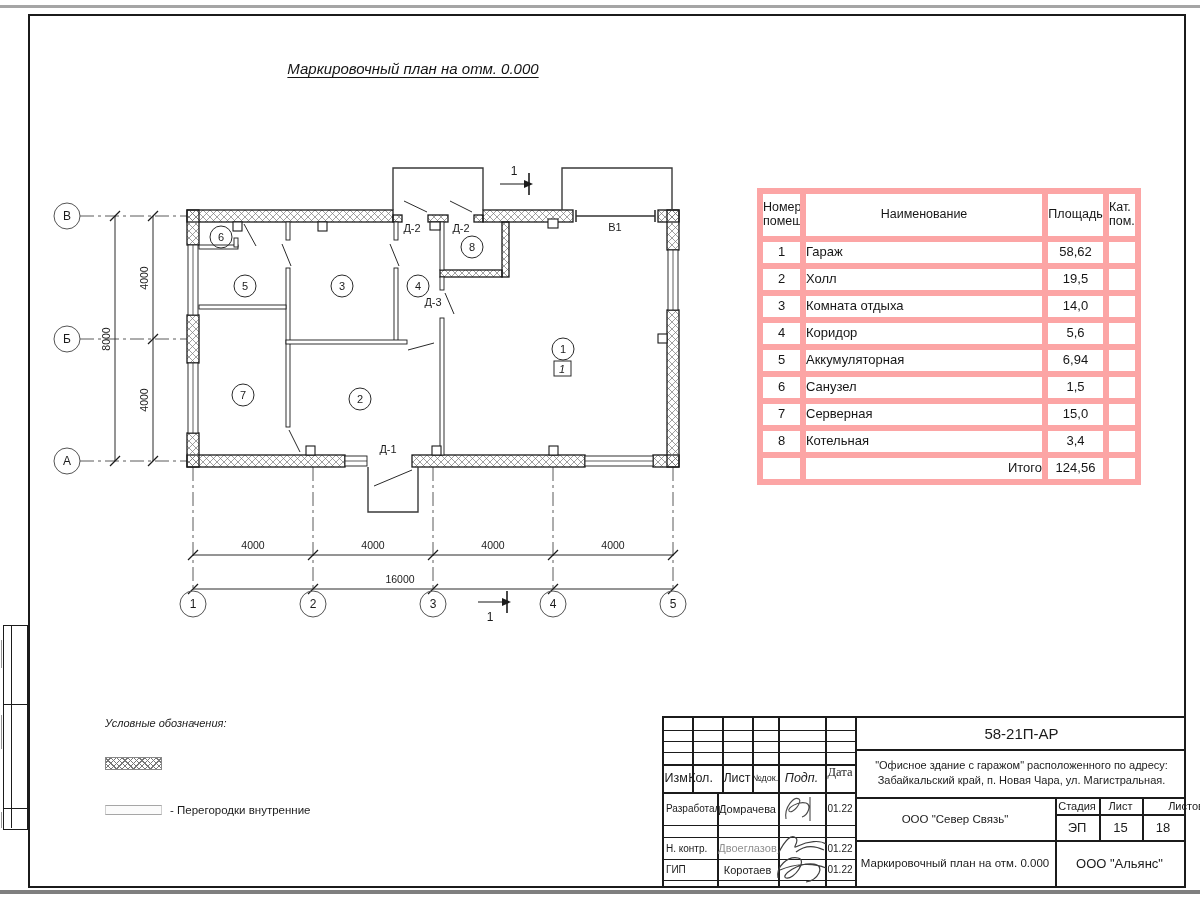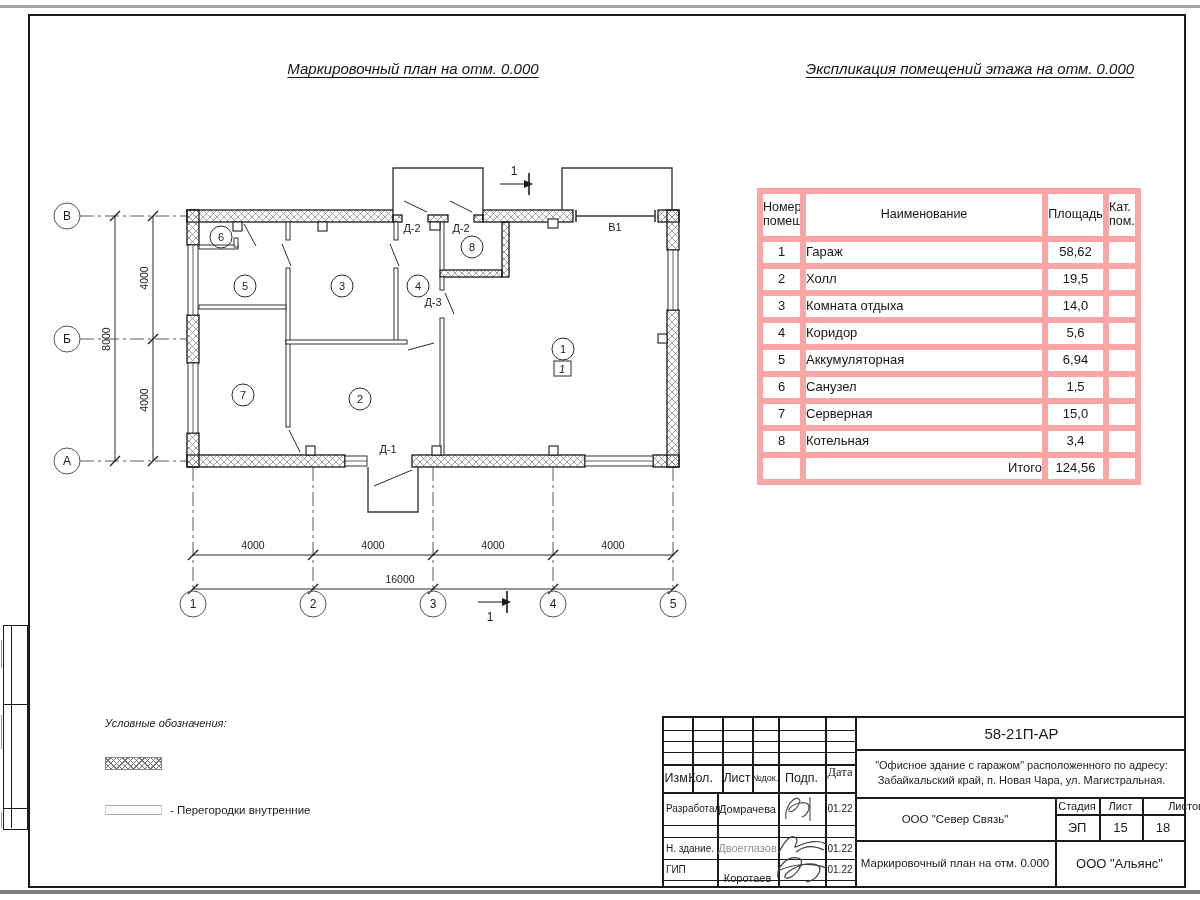--- a/index.html
+++ b/index.html
@@ -62,23 +62,20 @@
     <div class="ln" style="left:0;top:78px;width:25px;height:1.3px;"></div>
     <div class="ln" style="left:0;top:182px;width:25px;height:1.3px;"></div>
   </div>
   <div class="tick" style="left:1px;top:640px;height:28px;"></div>
   <div class="tick" style="left:1px;top:715px;height:34px;"></div>
   <div class="tick" style="left:1px;top:812px;height:16px;"></div>
 
   <div class="drawing-title" style="left:238px;top:60px;width:350px;">
     <span>Маркировочный план на отм. 0.000</span>
   </div>
-  <div class="drawing-title" style="left:770px;top:60px;width:400px;">
-    <span>Экспликация помещений этажа на отм. 0.000</span>
-  </div>
 
   <svg class="abs" style="left:0;top:0;" width="750" height="660" viewBox="0 0 750 660">
     <defs>
       <pattern id="hatch" width="7" height="7" patternUnits="userSpaceOnUse">
         <path d="M0,0 L7,7 M7,0 L0,7" stroke="#787878" stroke-width="0.7"></path>
       </pattern>
     </defs>
 
     <g stroke="#474747" stroke-width="0.9" stroke-dasharray="14 4 3 4">
       <line x1="80" y1="216" x2="187" y2="216"></line>
@@ -386,31 +383,31 @@
     <div class="ln" style="left:391px;top:96px;width:129px;height:1.5px;"></div>
     <div class="ln" style="left:191px;top:122px;width:329px;height:1.5px;"></div>
     <div class="ln" style="left:391px;top:79px;width:1.5px;height:89px;"></div>
     <div class="ln" style="left:435px;top:79px;width:1.5px;height:43px;"></div>
     <div class="ln" style="left:478px;top:79px;width:1.5px;height:43px;"></div>
 
     <div class="cell f12" style="left:0;top:46px;width:28px;height:28px;border-radius:12px;">Изм.</div>
     <div class="cell f12" style="left:28px;top:46px;width:17px;height:28px;">Кол.</div>
     <div class="cell f12" style="left:58px;top:46px;width:30px;height:28px;">Лист</div>
     <div class="cell f9" style="left:88px;top:46px;width:26px;height:28px;">№док.</div>
-    <div class="cell f12" style="left:114px;top:46px;width:47px;height:28px;">Подп.</div>
+    <div class="cell f12" style="left:114px;top:46px;width:47px;height:28px;font-style:italic;">Подп.</div>
     <div class="cell f12" style="left:161px;top:46px;width:30px;height:16px;font-family:Liberation Serif, serif;">Дата</div>
 
     <div class="cell left f10" style="left:2px;top:74px;width:51px;height:33px;">Разработал</div>
     <div class="cell f11" style="left:53px;top:74px;width:61px;height:33px;">Домрачева</div>
     <div class="cell f10" style="left:161px;top:74px;width:30px;height:33px;">01.22</div>
-    <div class="cell left f10" style="left:2px;top:119px;width:51px;height:22px;">Н. здание.</div>
+    <div class="cell left f10" style="left:2px;top:119px;width:51px;height:22px;">Н. контр.</div>
     <div class="cell f11 gray" style="left:53px;top:119px;width:61px;height:22px;">Двоеглазов</div>
     <div class="cell f10" style="left:161px;top:119px;width:30px;height:22px;">01.22</div>
     <div class="cell left f10" style="left:2px;top:141px;width:51px;height:21px;">ГИП</div>
-    <div class="cell f11" style="left:53px;top:141px;width:61px;height:21px;margin-top:8px;">Коротаев</div>
+    <div class="cell f11" style="left:53px;top:141px;width:61px;height:21px;">Коротаев</div>
     <div class="cell f10" style="left:161px;top:141px;width:30px;height:21px;">01.22</div>
 
     <svg class="abs" style="left:116px;top:75px;" width="44" height="32" viewBox="0 0 44 32">
       <path d="M6,26 C4,14 14,3 19,6 C23,9 12,22 9,18 C7,15 18,8 26,10 C32,12 28,22 22,24 M30,4 L30,28" fill="none" stroke="#4a4a4a" stroke-width="1.1"></path>
     </svg>
     <svg class="abs" style="left:112px;top:112px;" width="52" height="30" viewBox="0 0 52 30">
       <path d="M2,24 C10,8 16,4 20,8 C24,12 14,20 22,16 C32,11 44,10 50,14 M20,22 C30,14 40,16 48,20" fill="none" stroke="#3e3e3e" stroke-width="1.2"></path>
     </svg>
     <svg class="abs" style="left:110px;top:132px;" width="56" height="36" viewBox="0 0 56 36">
       <path d="M4,28 C2,16 14,6 24,8 C34,10 20,30 12,28 C6,26 24,12 40,14 C52,16 44,30 32,32 M6,20 C20,14 38,12 52,18" fill="none" stroke="#3e3e3e" stroke-width="1.2"></path>

